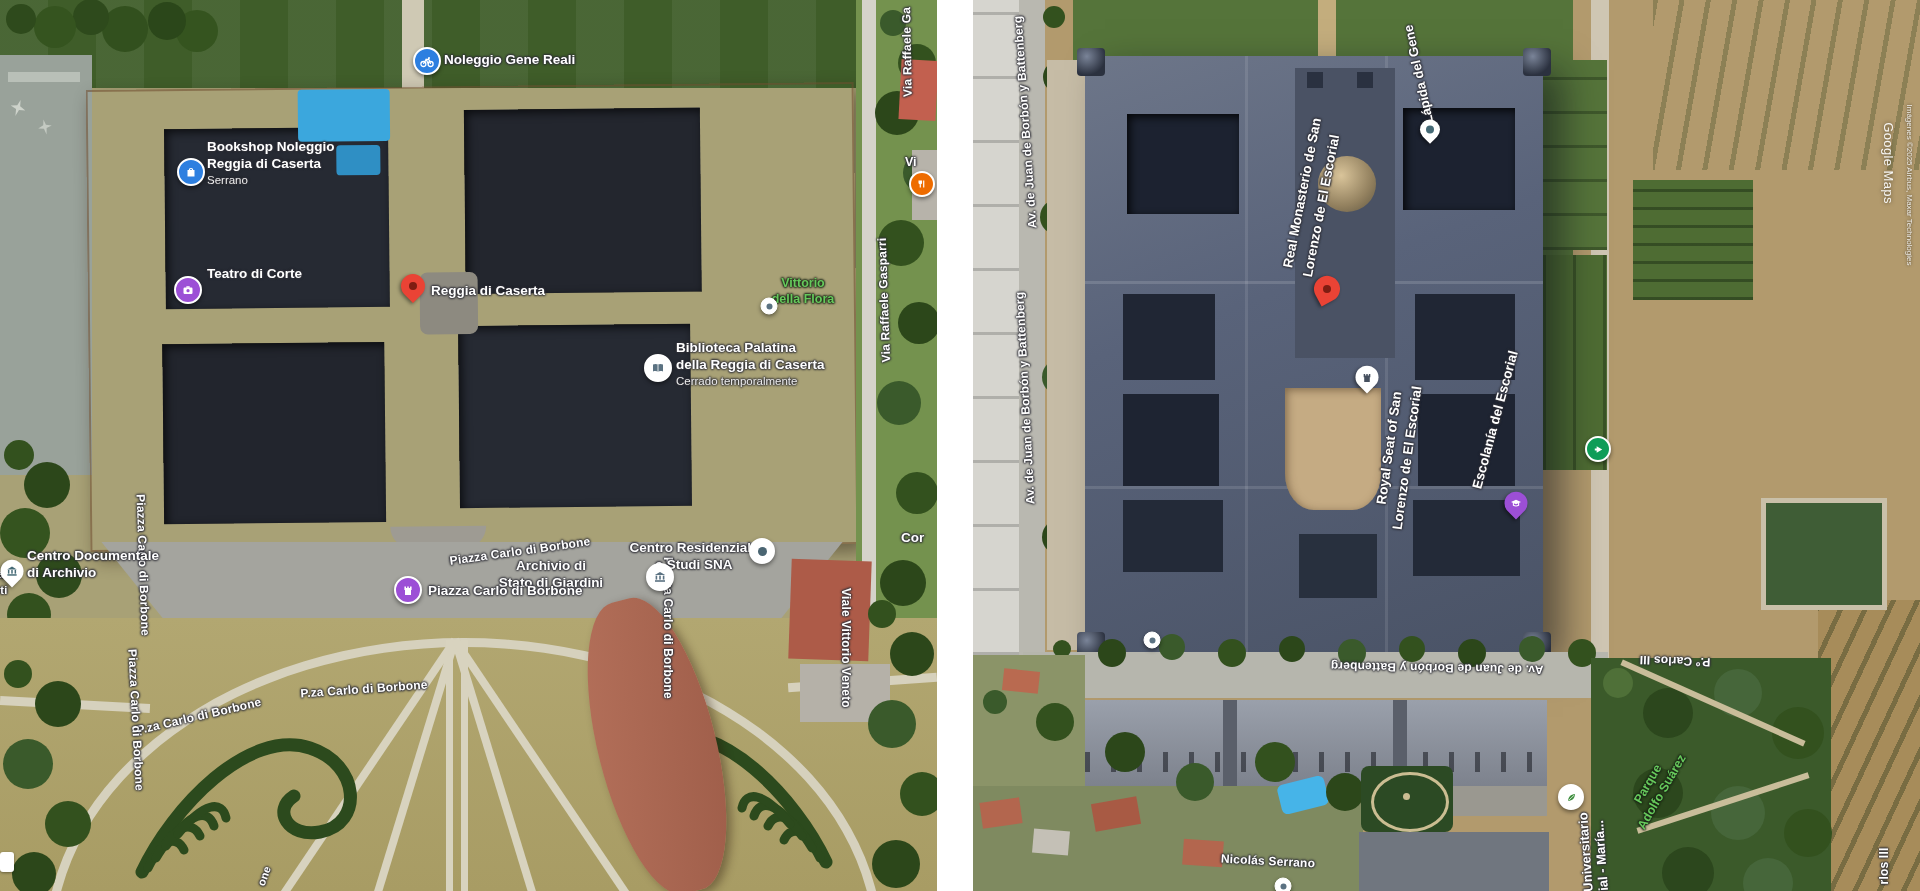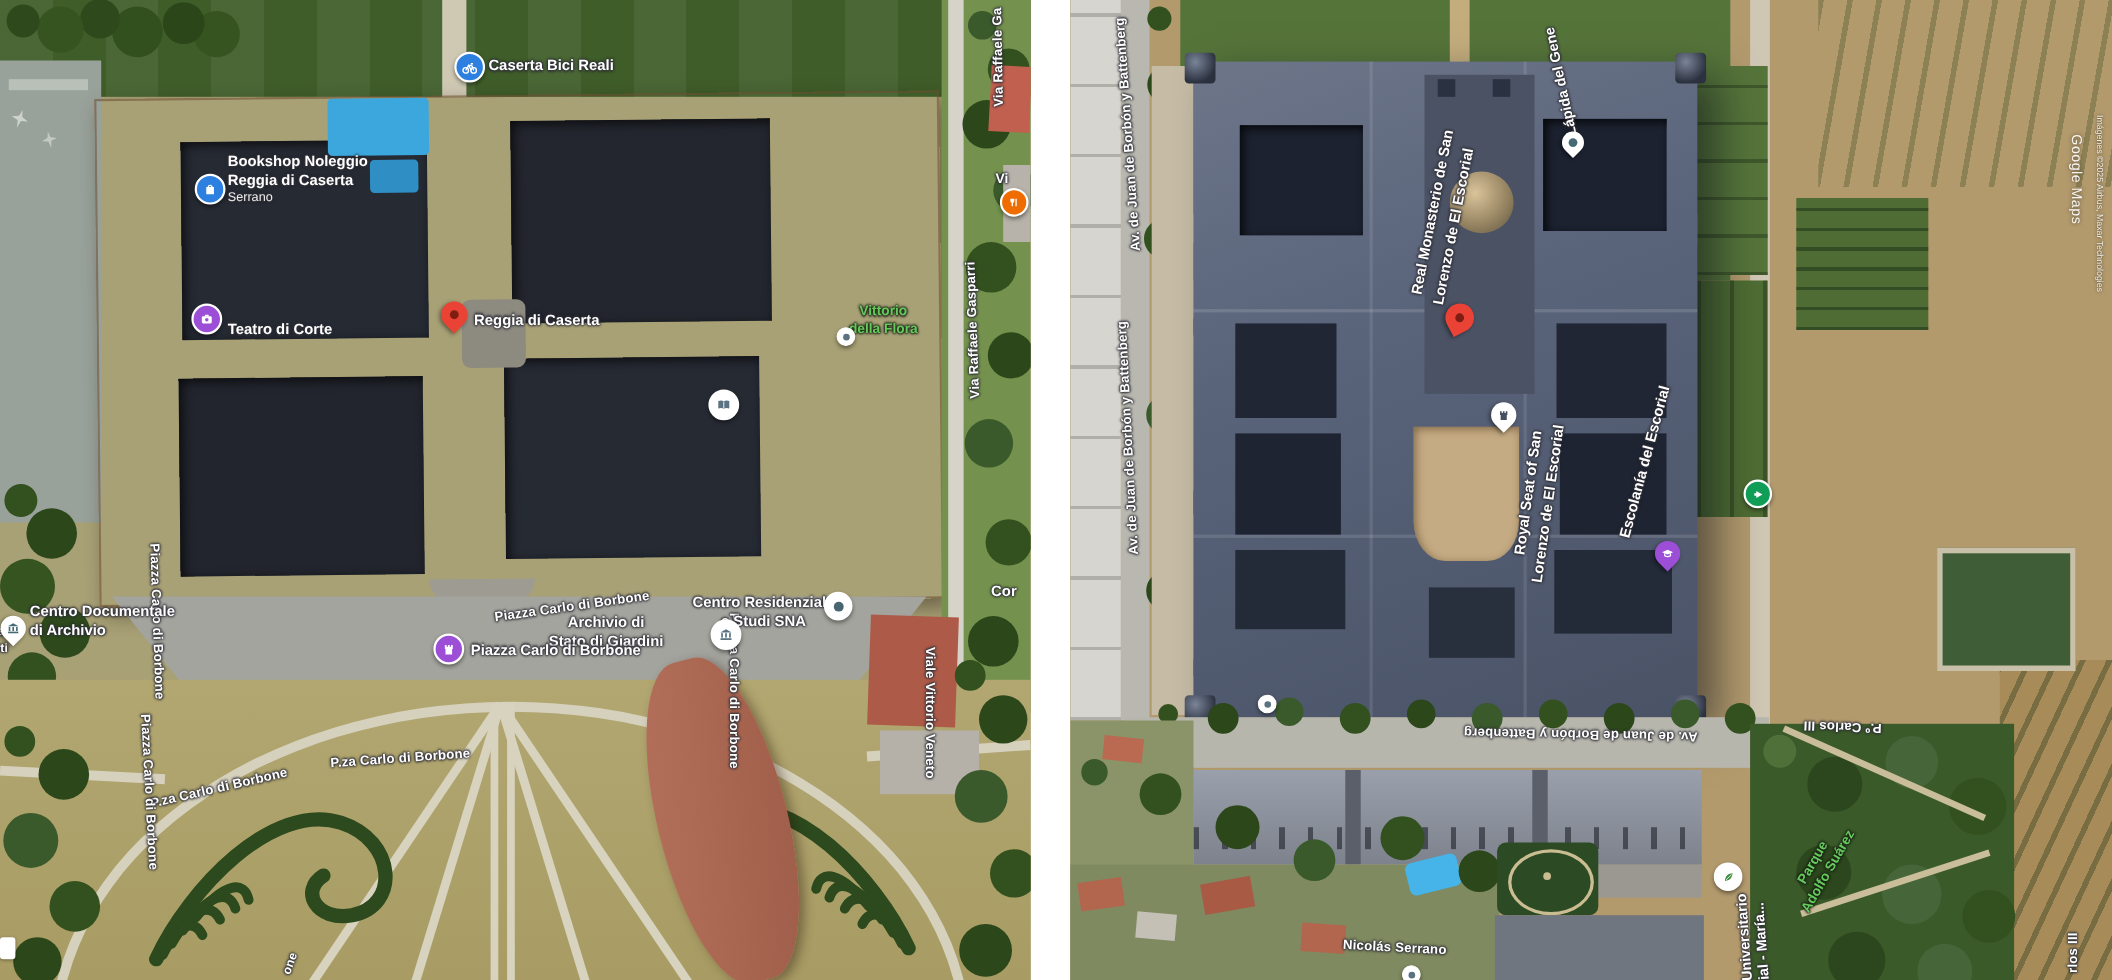--- a/index.html
+++ b/index.html
@@ -112,58 +112,63 @@
     <div class="blob" style="left:4px;top:660px;width:28px;height:28px;background:#33511e;box-shadow:40px 30px 0 9px #2c471a,10px 90px 0 11px #3a5a2b,50px 150px 0 9px #33511e,16px 200px 0 8px #2c471a;"></div>
     <div class="t" style="left:0;top:852px;width:14px;height:20px;background:#fff;border-radius:3px;box-shadow:0 1px 3px rgba(0,0,0,.4);"></div>
 
     <div class="icon c24" style="left:427px;top:61px;background:#2d7fe0;">
       <svg width="14" height="14" viewBox="0 0 14 14" fill="none" stroke="#fff" stroke-width="1.3">
           <circle cx="3.4" cy="10" r="2.5"></circle>
           <circle cx="10.6" cy="10" r="2.5"></circle>
           <path d="M3.4 10 L6 5.5 L8.6 10 M6 5.5 H9 M9 5.5 L10.6 10 M8 4 h2"></path>
         </svg>
     </div>
-    <div class="poi-name" style="left:444px;top:52px;">Caserta Bici Reali</div>
+    <div class="poi-name" style="left:444px;top:52px;">Noleggio Gene Reali</div>
 
     <div class="icon c24" style="left:191px;top:172px;background:#2d7fe0;">
       <svg width="14" height="14" viewBox="0 0 14 14">
           <path d="M3.5 5h7v6.5h-7z" fill="#fff"></path>
           <path d="M5.3 5.2a1.7 1.7 0 0 1 3.4 0" fill="none" stroke="#fff" stroke-width="1.2"></path>
         </svg>
     </div>
     <div class="poi-block" style="left:207px;top:139px;">
       <span>Bookshop Noleggio</span>
       <span>Reggia di Caserta</span>
       <span class="sub">Serrano</span>
     </div>
 
     <div class="icon c24" style="left:188px;top:290px;background:#9c4fd6;">
       <svg width="14" height="14" viewBox="0 0 14 14">
           <rect x="2.5" y="4.5" width="9" height="6.5" rx="1.2" fill="#fff"></rect>
           <circle cx="7" cy="7.7" r="1.6" fill="#9c4fd6"></circle>
           <rect x="5.2" y="3.2" width="3.6" height="1.6" rx="0.6" fill="#fff"></rect>
         </svg>
     </div>
-    <div class="poi-name" style="left:207px;top:292px;">Teatro di Corte</div>
+    <div class="poi-name" style="left:207px;top:266px;">Teatro di Corte</div>
 
     <div class="pin" style="left:413px;top:289px;background:#ea4335;width:24px;height:24px;">
         <span class="rdot"></span>
       </div>
     <div class="poi-name" style="left:431px;top:283px;">Reggia di Caserta</div>
 
     <div class="park" style="left:803px;top:291px;transform:translate(-50%,-50%);">
       <span>Vittorio</span>
       <span>della Flora</span>
     </div>
 
     <div class="icon c24" style="left:658px;top:368px;background:#fff;">
       <svg width="14" height="14" viewBox="0 0 14 14">
           <path d="M2 3.6 C3.8 2.8 5.6 2.9 7 3.8 C8.4 2.9 10.2 2.8 12 3.6 V10.4 C10.2 9.7 8.4 9.8 7 10.6 C5.6 9.8 3.8 9.7 2 10.4 Z" fill="#5b7282"></path>
           <path d="M7 4 V10.4" stroke="#fff" stroke-width=".8"></path>
         </svg>
+    </div>
+    <div class="poi-block" style="left:676px;top:340px;">
+      <span>Biblioteca Palatina</span>
+      <span>della Reggia di Caserta</span>
+      <span class="sub">Cerrado temporalmente</span>
     </div>
 
     <div class="poi-block" style="left:551px;top:575px;transform:translate(-50%,-50%);text-align:center;">
       <span>Archivio di</span>
       <span>Stato di Giardini</span>
     </div>
     <div class="icon c24" style="left:660px;top:577px;background:#fff;">
       <svg width="14" height="14" viewBox="0 0 14 14" fill="#5b7282">
           <path d="M7 2 L12.2 5 H1.8 Z"></path>
           <rect x="2.6" y="5.6" width="1.6" height="4"></rect>

